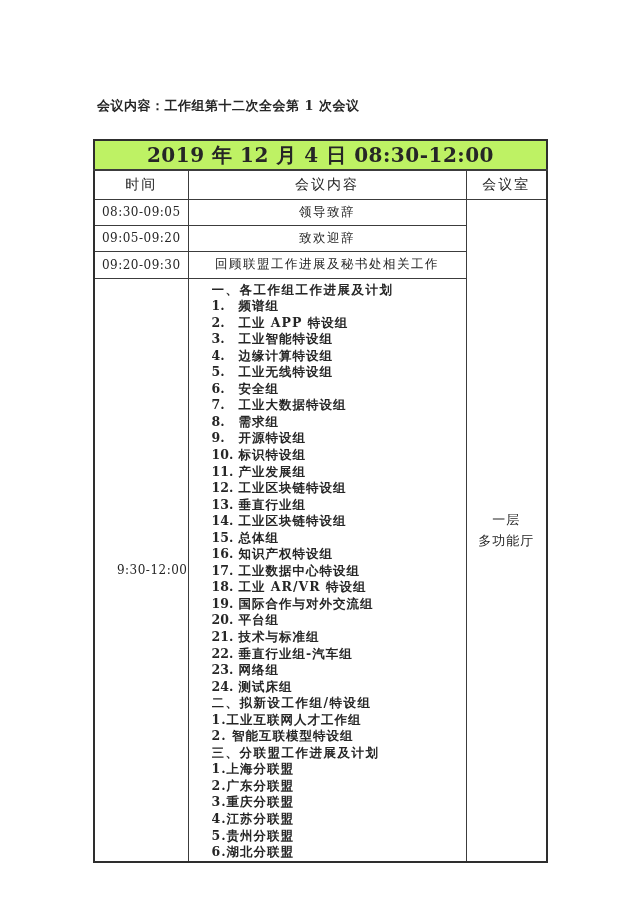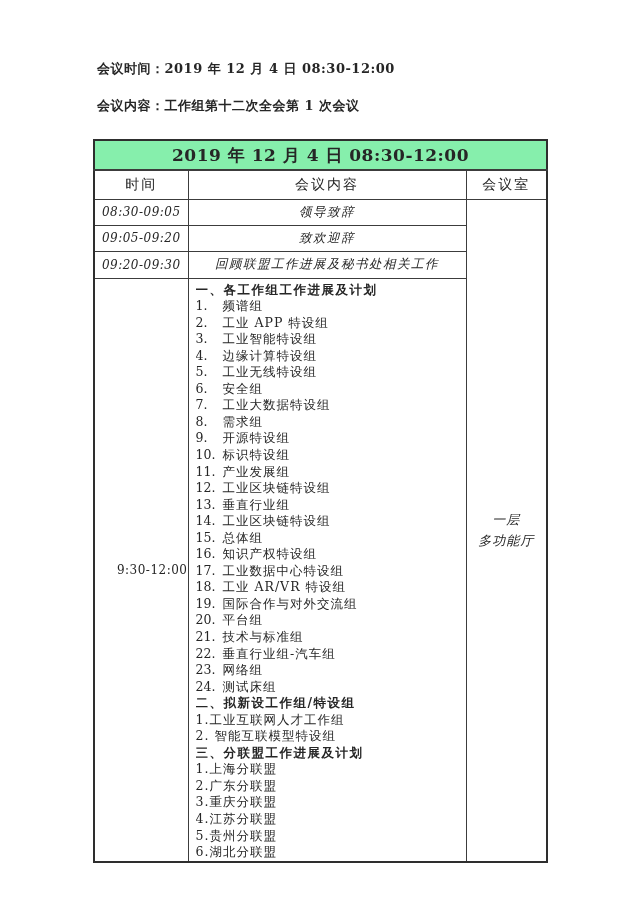--- a/index.html
+++ b/index.html
@@ -27,62 +27,61 @@
     border-collapse: collapse; table-layout: fixed;
   }
   table.agenda-table, table.agenda-table td, table.agenda-table th {
     border: 1px solid #3c3c3c;
   }
   table.agenda-table { border: 2px solid #2e2e2e; }
 
   td, th { vertical-align: middle; font-weight: normal; }
 
   tr.title-row td {
-    height: 30px; background: #86efac;
-    text-align: center; font-weight: bold; font-size: 17px;
+    height: 30px; background: #bef264;
+    text-align: center; font-weight: bold; font-size: 20px;
     letter-spacing: 0.5px;
     border-bottom-width: 2px;
   }
   tr.colhead-row th {
     height: 29px; text-align: center; font-size: 14px; letter-spacing: 2px; margin-left: 12px;
   }
   col.c-time { width: 94px; }
   col.c-content { width: 278px; }
   col.c-room { width: 81px; }
 
-  tr.data-row { height: 26px; font-style: italic; }
+  tr.data-row { height: 26px; }
   tr.data-row td.t-cell {
     text-align: center; font-size: 12px; letter-spacing: 0.5px; white-space: nowrap;
   }
   tr.data-row td.c-cell {
     text-align: center; font-size: 12.5px; letter-spacing: 1.5px;
   }
   td.room-cell {
     text-align: center; font-size: 13px; letter-spacing: 1px; line-height: 21px;
     vertical-align: middle;
   }
   tr.main-row td.t-cell {
     text-align: right; font-size: 12px; letter-spacing: 0.5px; white-space: nowrap;
     vertical-align: middle;
   }
-  td.agenda-cell { vertical-align: top; padding: 3px 6px 0 7px; }
+  td.agenda-cell { vertical-align: top; padding: 3px 6px 0 23px; }
 
   .a-line {
     font-size: 12.5px; line-height: 16.55px; letter-spacing: 1px;
-    white-space: pre; overflow: hidden;
+    white-space: pre; overflow: hidden; font-weight: bold;
   }
   .a-head { font-weight: bold; letter-spacing: 1.5px; }
   .a-num { display: inline-block; width: 27px; letter-spacing: 0; }
 </style>
 </head>
 <body>
 
 <div class="page">
 
-  <div id="intro-time" class="intro-line">会议时间：2019 年 12 月 4 日 08:30-12:00</div>
 
   <div id="intro-content" class="intro-line">会议内容：工作组第十二次全会第 1 次会议</div>
 
   <table class="agenda-table">
     <colgroup>
       <col class="c-time">
         <col class="c-content">
         <col class="c-room">
     </colgroup>
 

